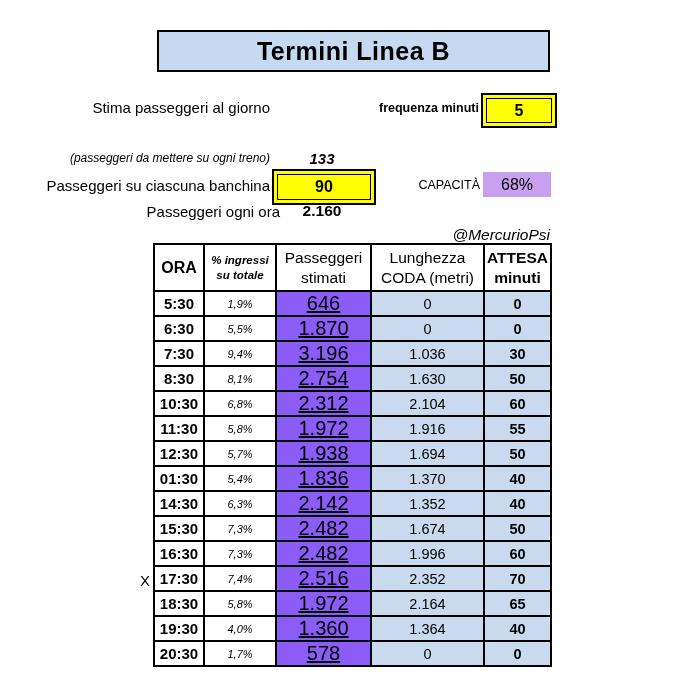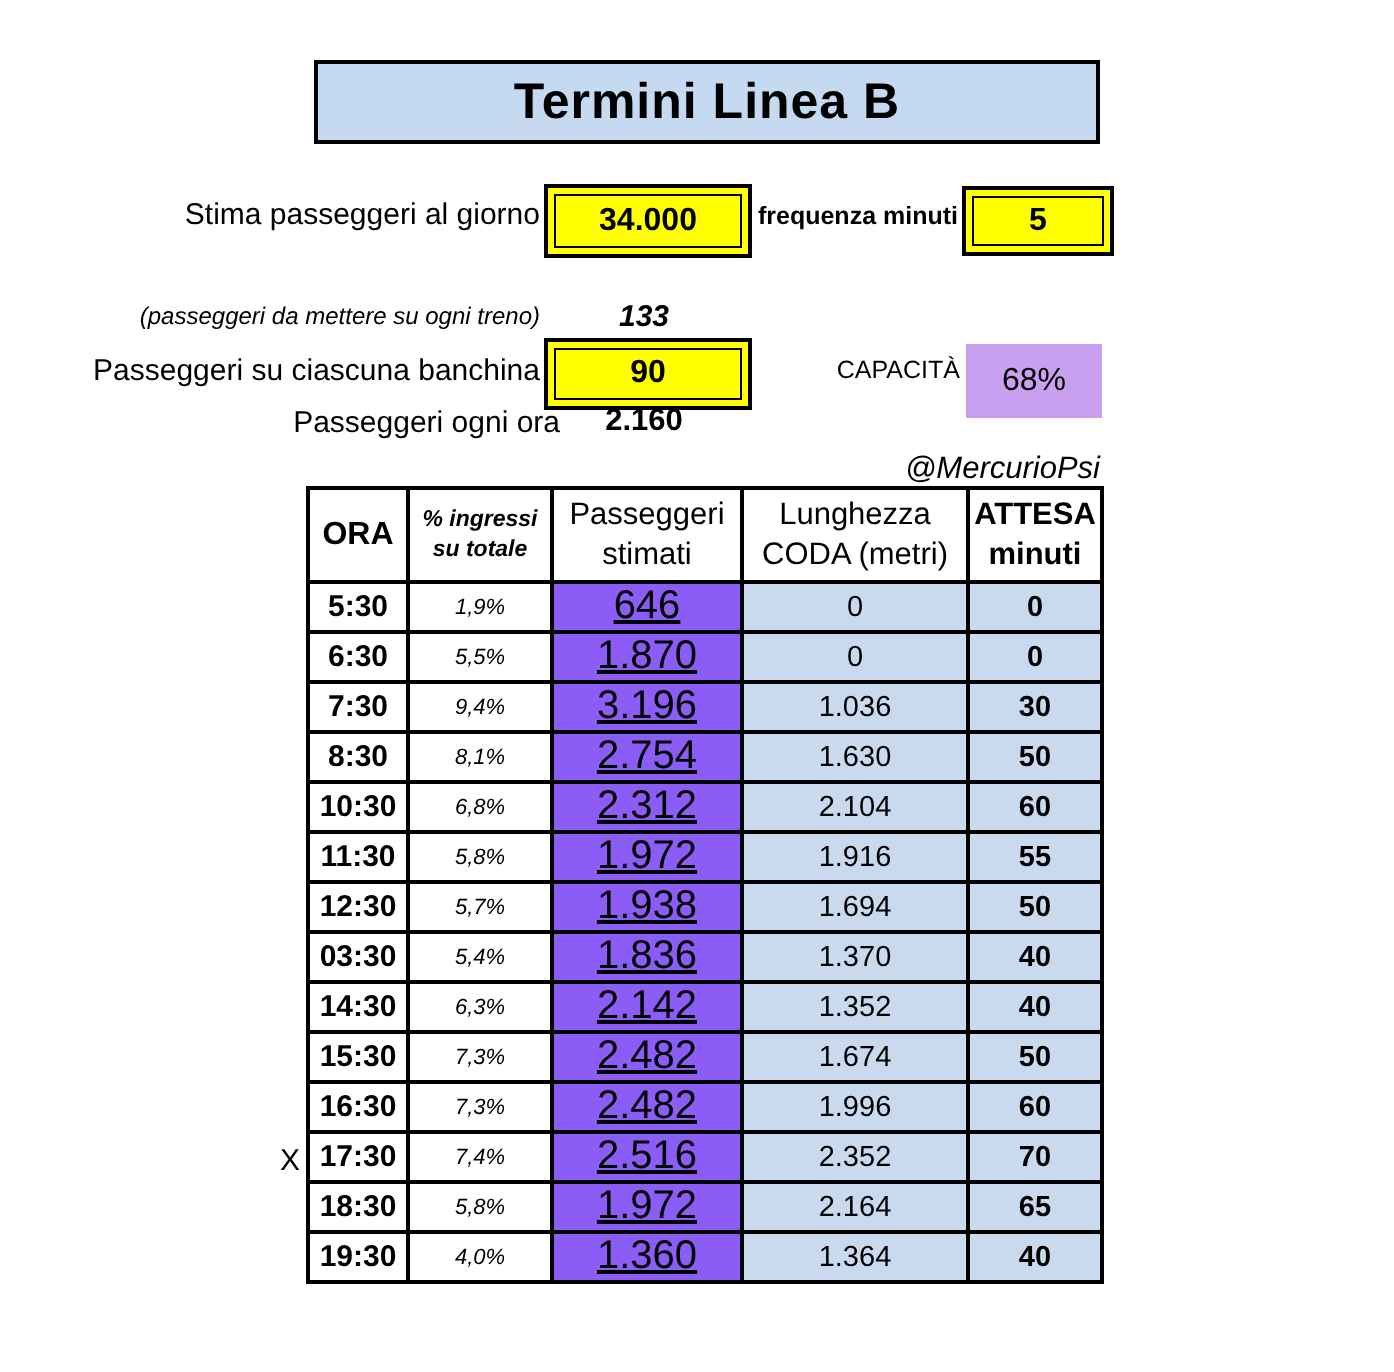--- a/index.html
+++ b/index.html
@@ -35,21 +35,21 @@
     position:absolute;background:var(--input-fill);
     border:2px solid var(--ink);
     box-shadow:inset 0 0 0 3px var(--input-fill), inset 0 0 0 4px var(--ink);
     display:flex;align-items:center;justify-content:center;
     font-size:16px;font-weight:bold;
   }
   .box-daily{left:272px;top:92px;width:100px;height:33px;}
   .box-freq{left:481px;top:93px;width:72px;height:31px;}
   .box-platform{left:272px;top:169px;width:100px;height:32px;}
   .capacity-badge{
-    position:absolute;left:483px;top:172px;width:68px;height:37px;
+    position:absolute;left:483px;top:172px;width:68px;height:25px;
     background:var(--capacity-fill);display:flex;align-items:center;justify-content:center;
     font-size:16px;
   }
   .x-marker{position:absolute;left:132px;top:572px;width:18px;text-align:right;font-size:15px;}
   table.sched{
     position:absolute;left:153px;top:243px;
     border-collapse:collapse;table-layout:fixed;
   }
   .sched th,.sched td{
     border:2px solid var(--ink);padding:0;text-align:center;vertical-align:middle;
@@ -71,23 +71,20 @@
 </head>
 <body>
 
 <div class="canvas">
 
   <div class="title-box">
     <span>Termini Linea B</span>
   </div>
 
   <div class="lbl lbl-daily">Stima passeggeri al giorno</div>
-  <div class="input-box box-daily">
-    <span>34.000</span>
-  </div>
 
   <div class="lbl lbl-freq">frequenza minuti</div>
   <div class="input-box box-freq">
     <span>5</span>
   </div>
 
   <div class="lbl lbl-pertrain">(passeggeri da mettere su ogni treno)</div>
   <div class="val val-pertrain">133</div>
 
   <div class="lbl lbl-platform">Passeggeri su ciascuna banchina</div>
@@ -172,21 +169,21 @@
           <td class="c-attesa">55</td>
         </tr>
         <tr>
           <td class="c-ora">12:30</td>
           <td class="c-pct">5,7%</td>
           <td class="c-stimati">1.938</td>
           <td class="c-coda">1.694</td>
           <td class="c-attesa">50</td>
         </tr>
         <tr>
-          <td class="c-ora">03:30</td>
+          <td class="c-ora">01:30</td>
           <td class="c-pct">5,4%</td>
           <td class="c-stimati">1.836</td>
           <td class="c-coda">1.370</td>
           <td class="c-attesa">40</td>
         </tr>
         <tr>
           <td class="c-ora">14:30</td>
           <td class="c-pct">6,3%</td>
           <td class="c-stimati">2.142</td>
           <td class="c-coda">1.352</td>
@@ -220,16 +217,23 @@
           <td class="c-coda">2.164</td>
           <td class="c-attesa">65</td>
         </tr>
         <tr>
           <td class="c-ora">19:30</td>
           <td class="c-pct">4,0%</td>
           <td class="c-stimati">1.360</td>
           <td class="c-coda">1.364</td>
           <td class="c-attesa">40</td>
         </tr>
+        <tr>
+          <td class="c-ora">20:30</td>
+          <td class="c-pct">1,7%</td>
+          <td class="c-stimati">578</td>
+          <td class="c-coda">0</td>
+          <td class="c-attesa">0</td>
+        </tr>
       </tbody>
   </table>
 
 </div>
 
 </body></html>

